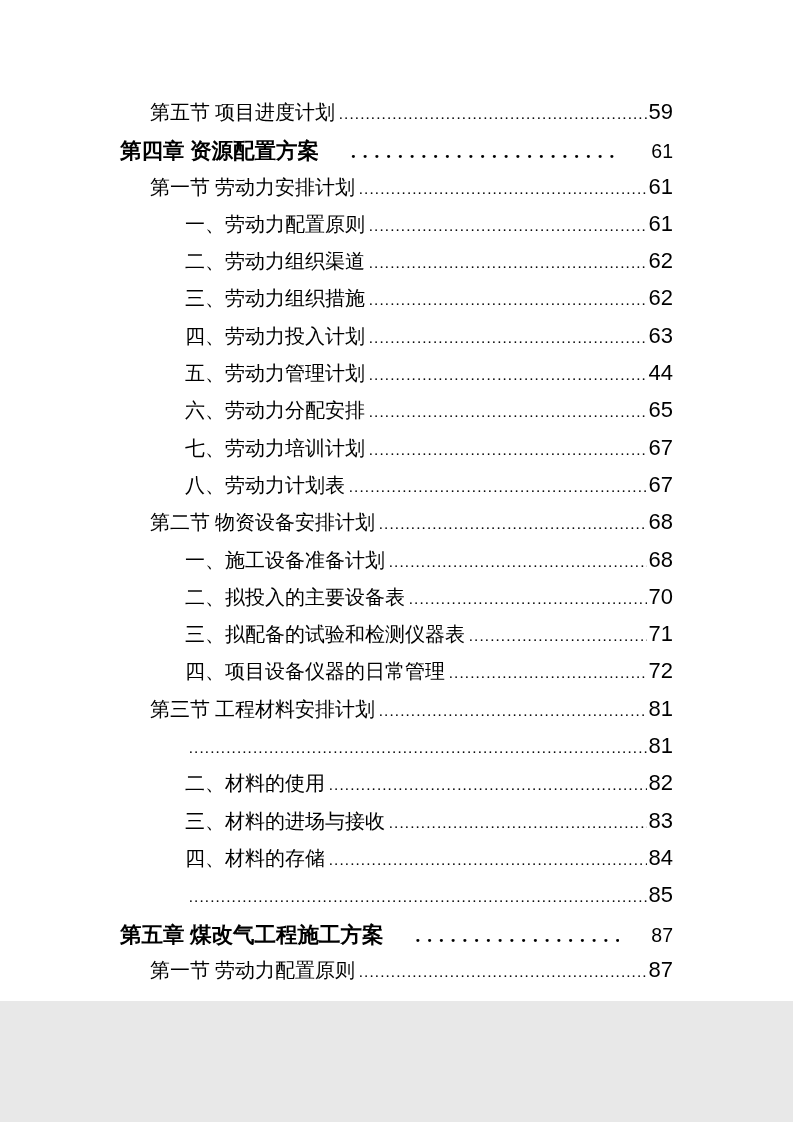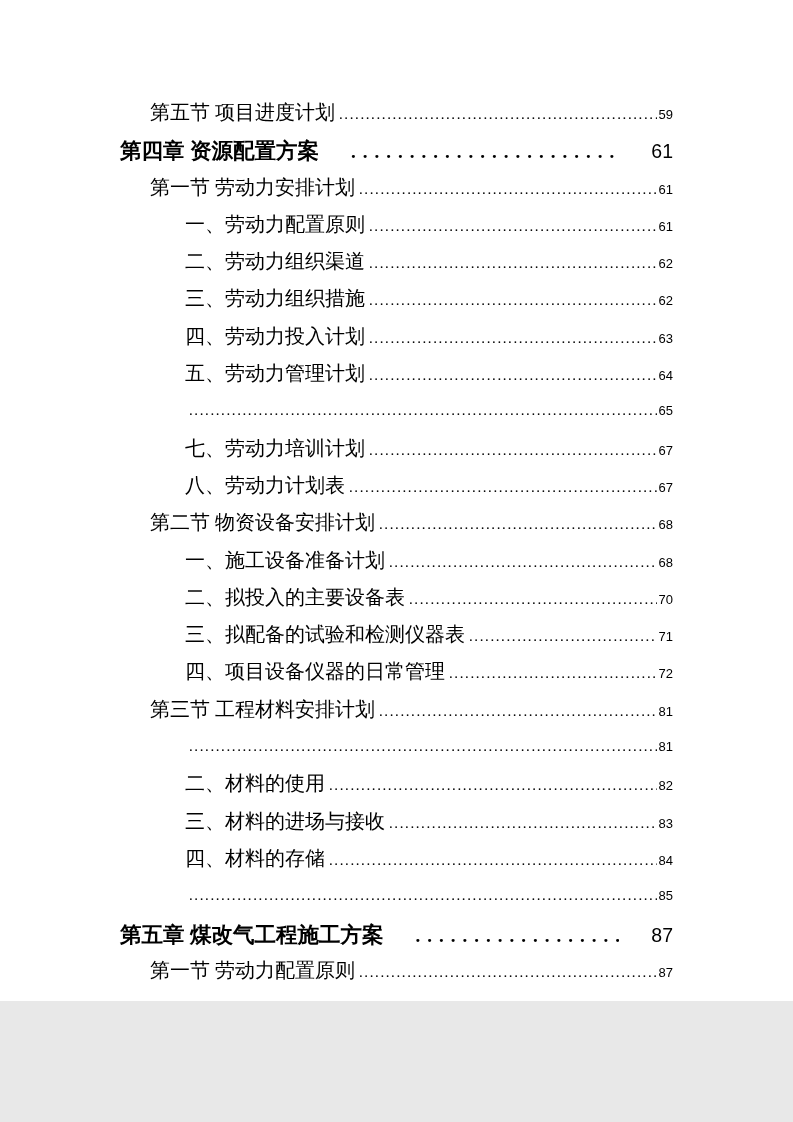--- a/index.html
+++ b/index.html
@@ -48,21 +48,21 @@
     font-family: "Liberation Serif", "DejaVu Serif", serif;
   }
   .lvl-chapter .dots {
     font-size: 19px;
     font-weight: bold;
     letter-spacing: 7px;
     padding-left: 2px;
   }
   .toc-page {
     font-family: "Liberation Sans", "DejaVu Sans", sans-serif;
-    font-size: 13px;
+    font-size: 22px;
     font-weight: normal;
     padding-left: 2px;
   }
   .lvl-chapter .toc-page {
     font-size: 19.5px;
     padding-left: 6px;
   }
   .page-footer {
     position: absolute;
     top: 1024px;
@@ -113,23 +113,24 @@
       <span class="toc-page">62</span>
     </div>
       <div class="toc-row lvl-item">
       <span class="toc-title">四、劳动力投入计划</span>
       <span class="toc-leader"><span class="dots">................................................................................................................................................................................................................................................................................................................................................................................................................</span></span>
       <span class="toc-page">63</span>
     </div>
       <div class="toc-row lvl-item">
       <span class="toc-title">五、劳动力管理计划</span>
       <span class="toc-leader"><span class="dots">................................................................................................................................................................................................................................................................................................................................................................................................................</span></span>
-      <span class="toc-page">64</span>
-    </div>
-      <div class="toc-row lvl-item">
+      <span class="toc-page">44</span>
+    </div>
+      <div class="toc-row lvl-item">
+      <span class="toc-title">六、劳动力分配安排</span>
       <span class="toc-leader"><span class="dots">................................................................................................................................................................................................................................................................................................................................................................................................................</span></span>
       <span class="toc-page">65</span>
     </div>
       <div class="toc-row lvl-item">
       <span class="toc-title">七、劳动力培训计划</span>
       <span class="toc-leader"><span class="dots">................................................................................................................................................................................................................................................................................................................................................................................................................</span></span>
       <span class="toc-page">67</span>
     </div>
       <div class="toc-row lvl-item">
       <span class="toc-title">八、劳动力计划表</span>

